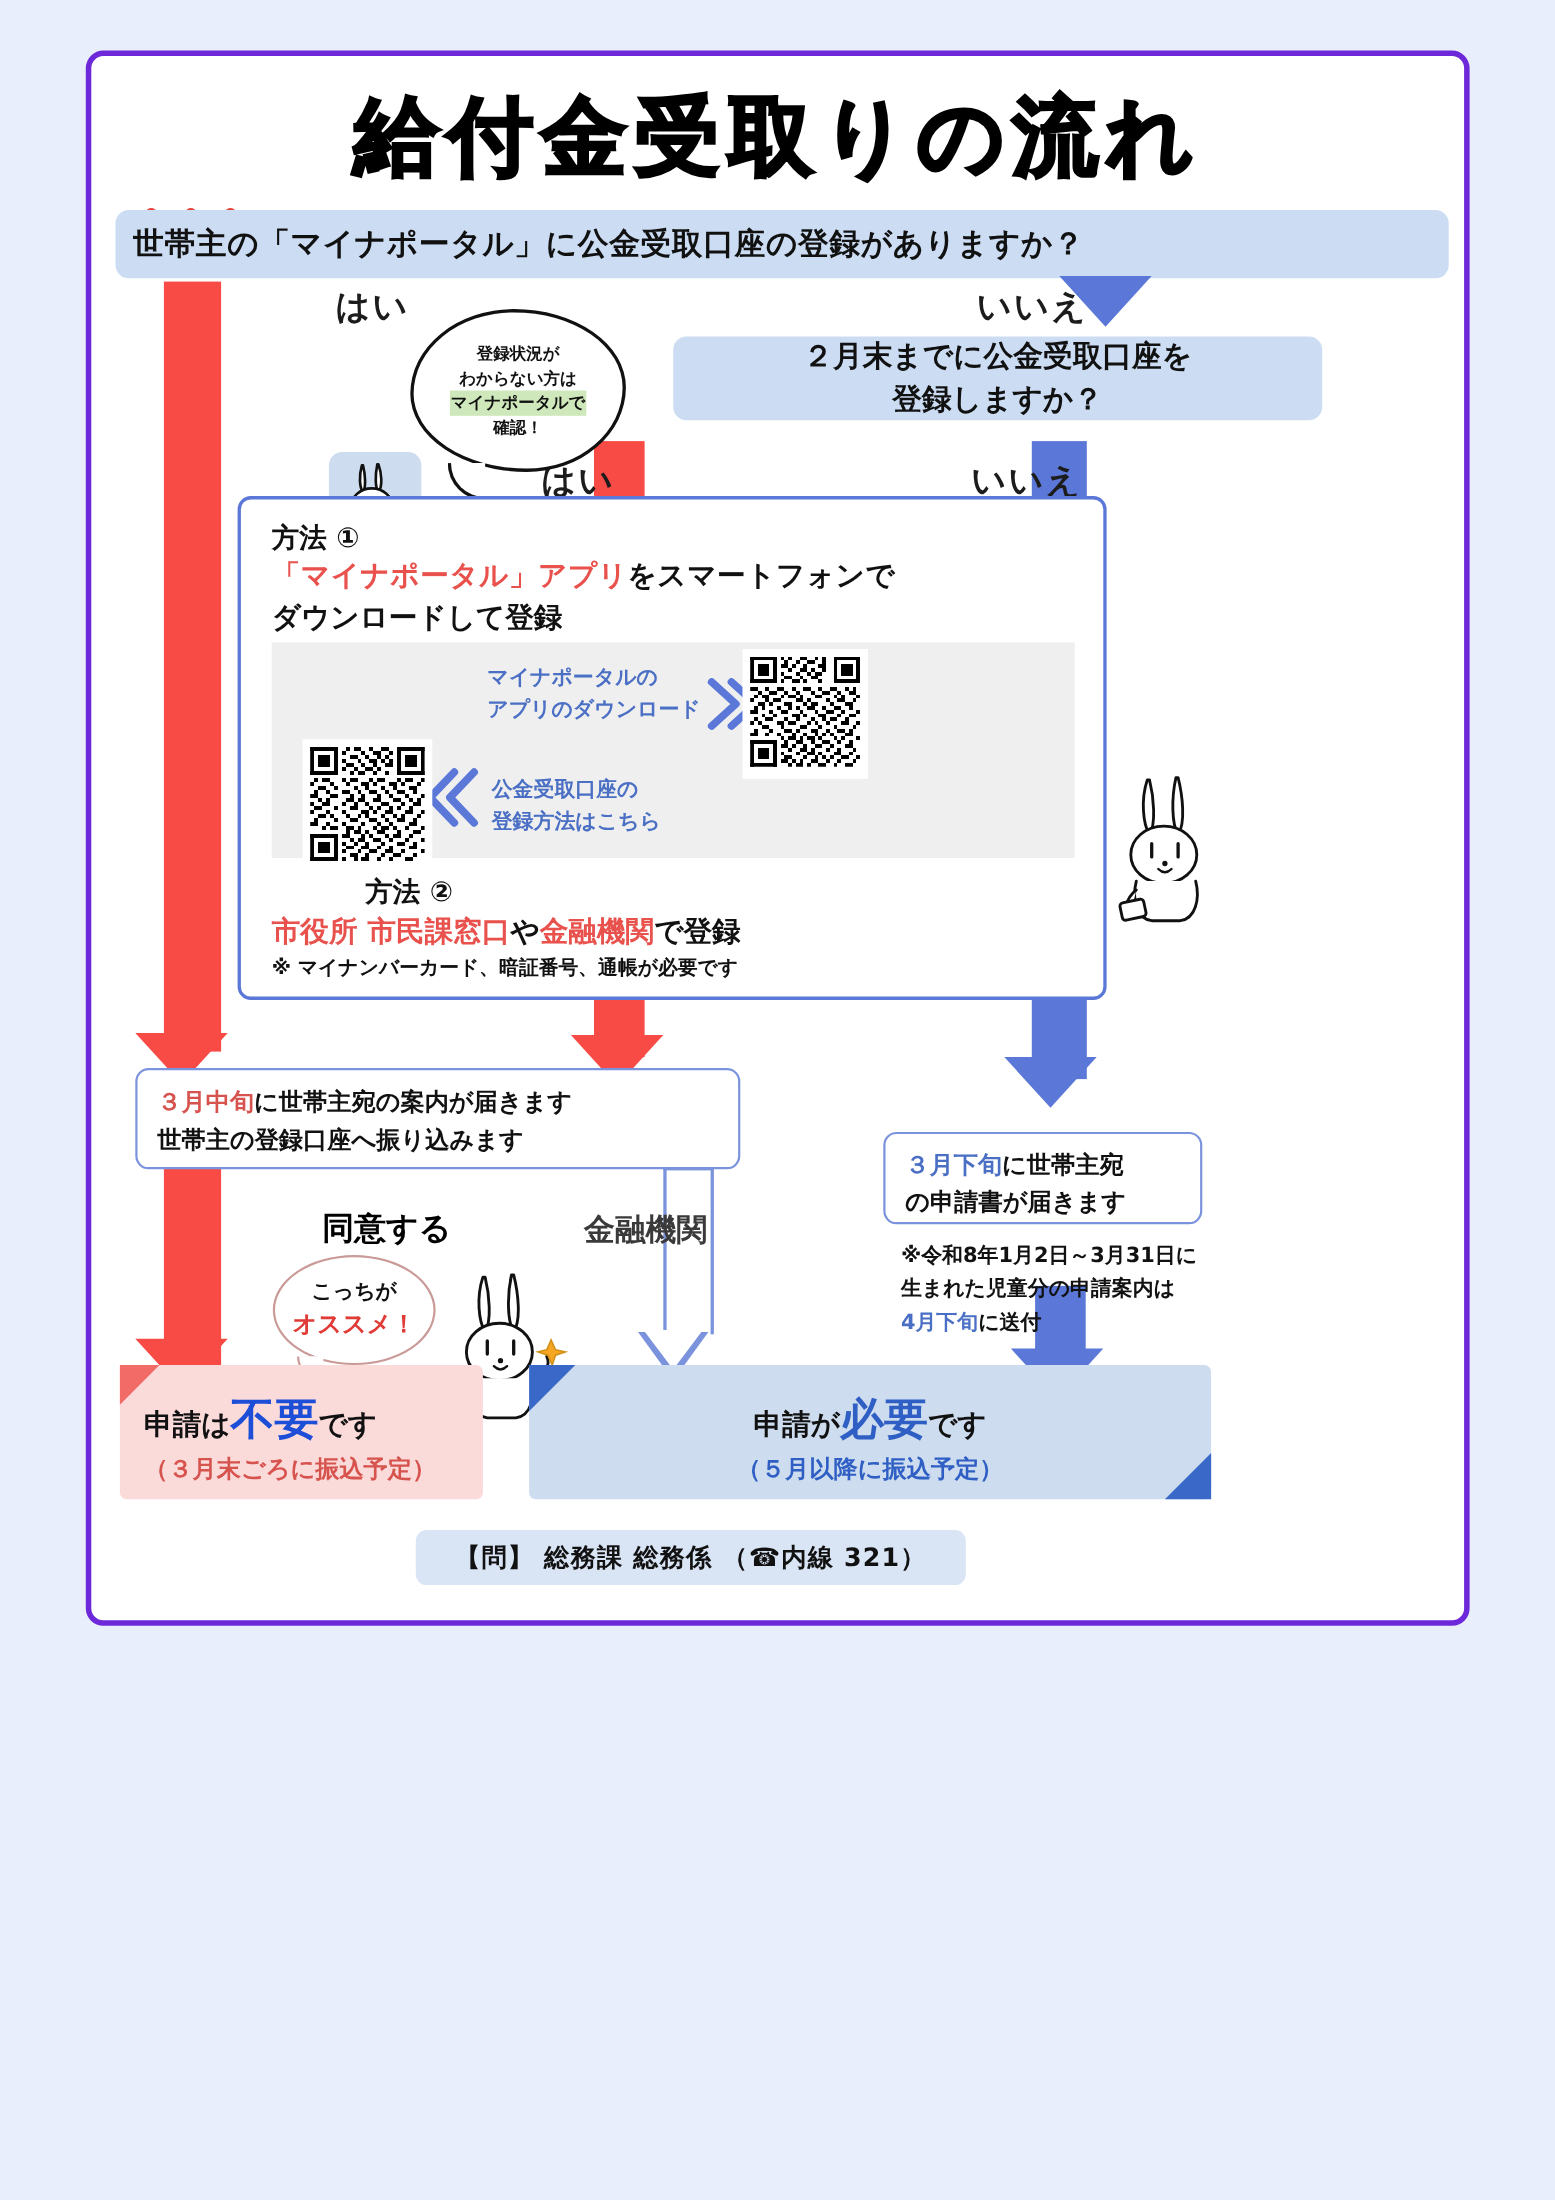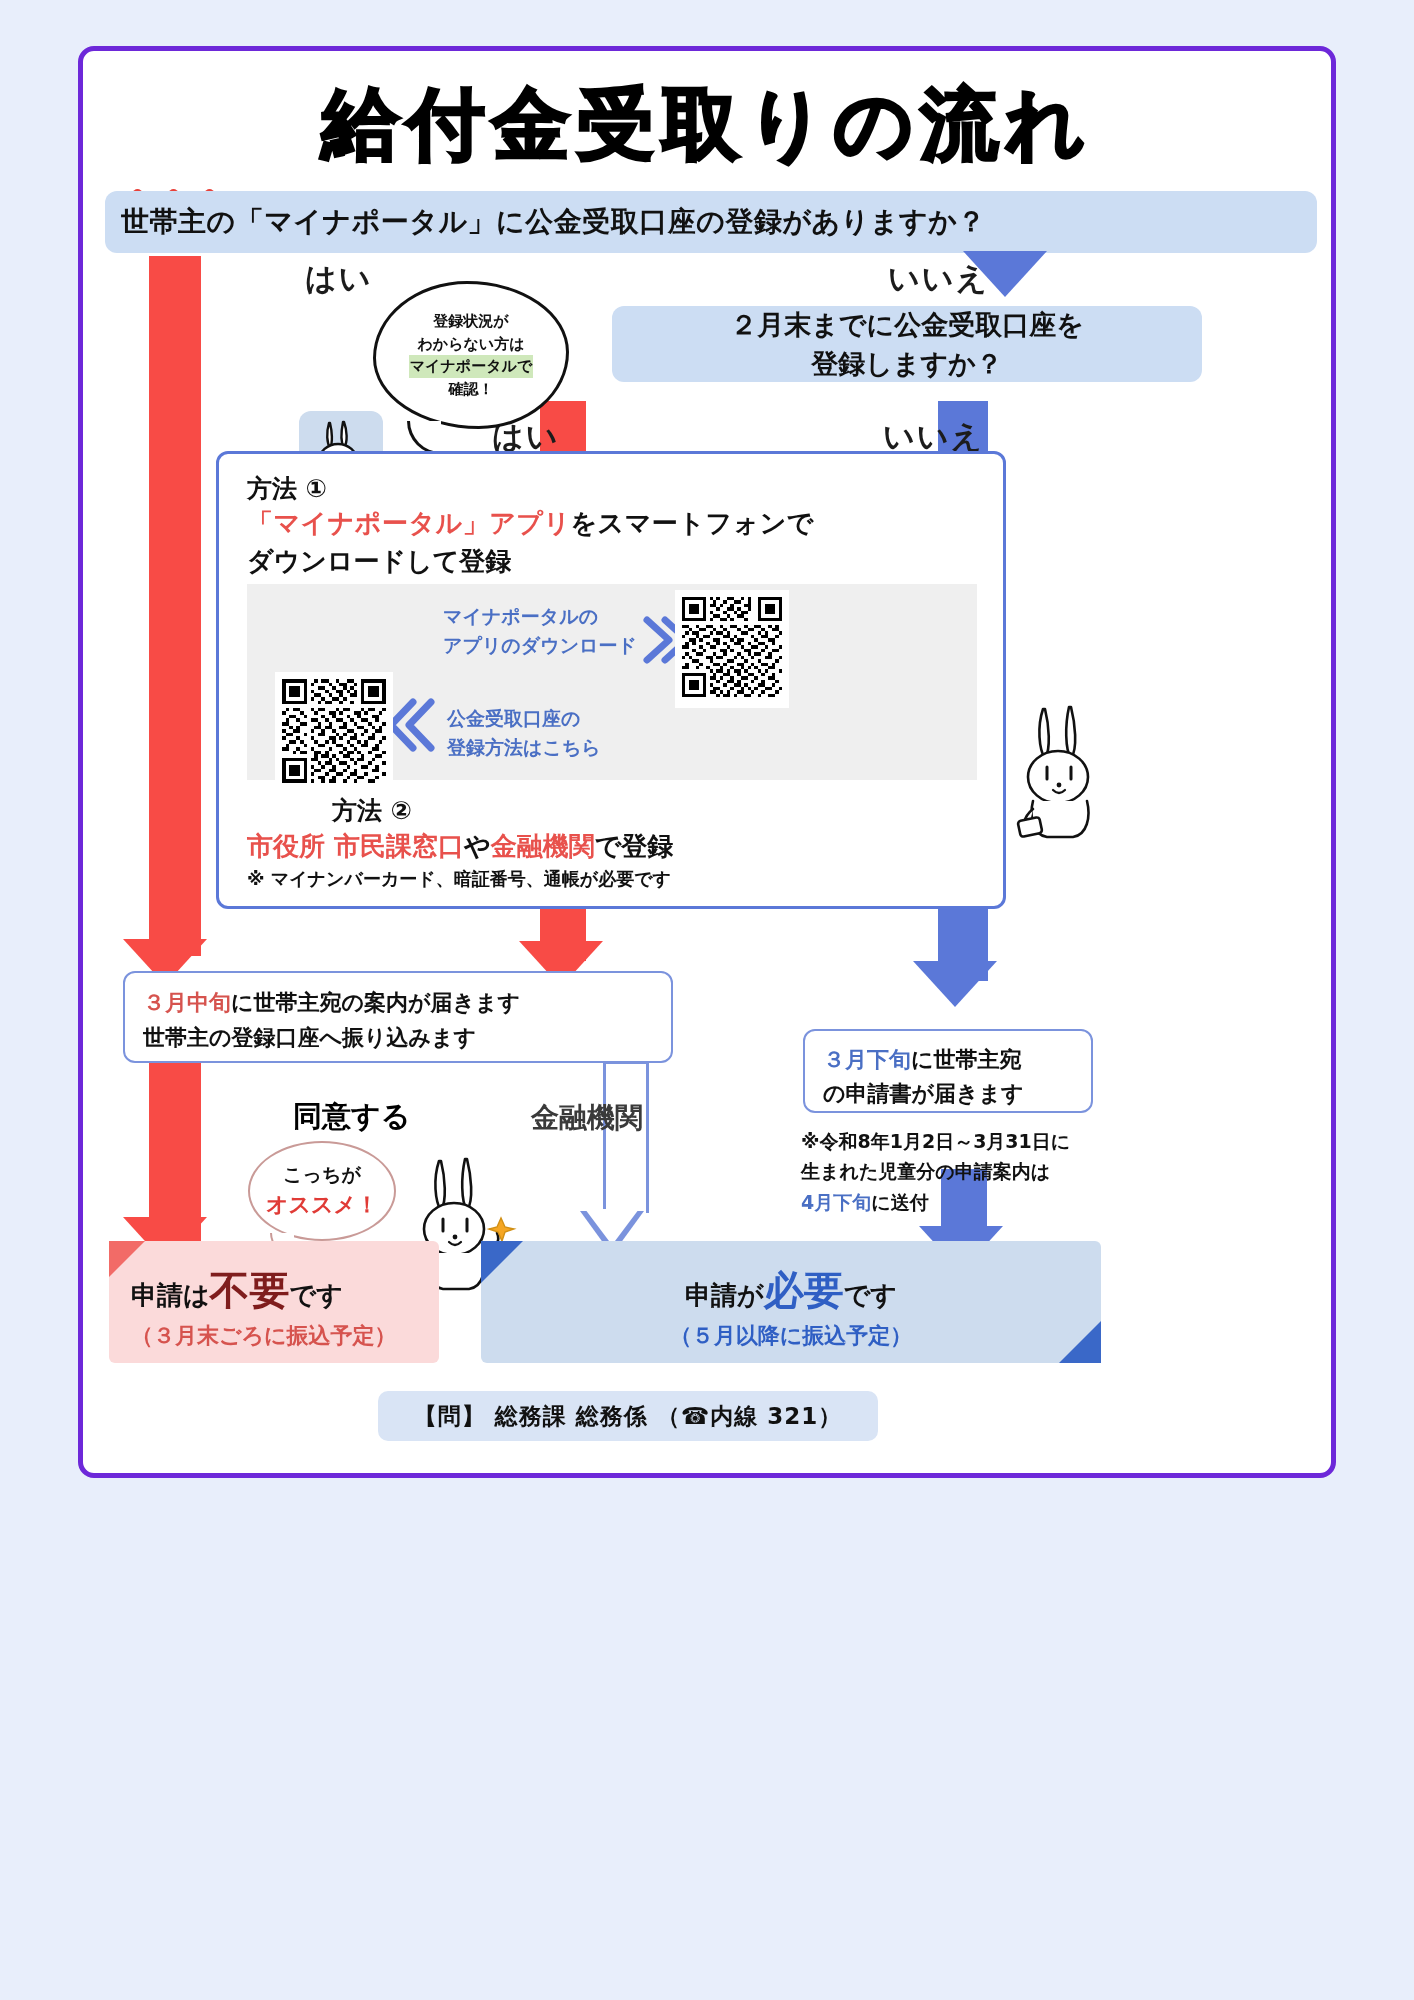--- a/index.html
+++ b/index.html
@@ -193,36 +193,36 @@
   }
   #marchmid .r { color: #d6534e; font-weight: 700; }
 
   #marchlate {
     left: 720px; top: 978px; width: 290px; height: 84px;
     font-size: 22px; font-weight: 600; line-height: 1.55; color: #111;
   }
   #marchlate .b { color: #4a6fc4; font-weight: 700; }
 
   #notebox {
-    left: 718px; top: 1075px; width: 300px;
+    left: 736px; top: 1075px; width: 300px;
     font-size: 19px; font-weight: 600; line-height: 1.6; color: #111;
   }
   #notebox .b { color: #4a6fc4; font-weight: 700; }
 
   
   #finalno {
     left: 26px; top: 1190px; width: 330px; height: 122px;
     background: #fbdada; border-radius: 6px;
   }
   #finalno .corner {
     position: absolute; left: 0; top: 0; width: 0; height: 0;
     border-top: 36px solid #f26b67; border-right: 36px solid transparent;
   }
   #finalno .l1 { position: absolute; left: 22px; top: 22px; font-size: 26px; font-weight: 700; color: #111; }
-  #finalno .big { font-size: 40px; font-weight: 900; color: #7f1d1d; }
+  #finalno .big { font-size: 40px; font-weight: 900; color: #1d4ed8; }
   #finalno .l2 { position: absolute; left: 22px; top: 80px; font-size: 22px; font-weight: 700; color: #d6534e; }
 
   #finalyes {
     left: 398px; top: 1190px; width: 620px; height: 122px;
     background: #cddcee; border-radius: 6px;
   }
   #finalyes .cornerTL {
     position: absolute; left: 0; top: 0; width: 0; height: 0;
     border-top: 42px solid #3a68c8; border-right: 42px solid transparent;
   }

